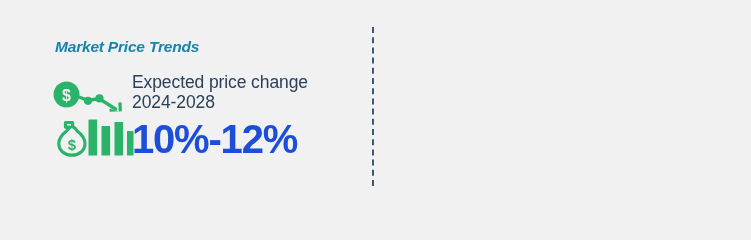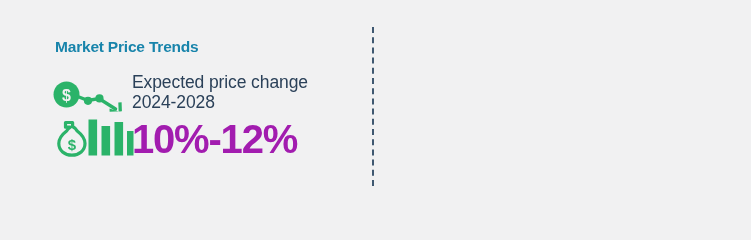--- a/index.html
+++ b/index.html
@@ -44,20 +44,21 @@
   
   .panel-title {
     position: absolute;
     margin: 0;
     font-family: "Liberation Sans", sans-serif;
     font-size: 15.5px;
     font-weight: bold;
     letter-spacing: -0.2px;
     color: #1884ab;
     white-space: nowrap;
+    font-style: italic;
   }
   #title-left  { left: 55px;  top: 38px; }
 
   
   #left-icon {
     position: absolute;
     left: 52px;
     top: 80px;
     width: 82px;
     height: 84px;
@@ -79,21 +80,21 @@
     white-space: pre-line;
     letter-spacing: -0.1px;
   }
   #expected-value {
     margin: 6px 0 0 0;
     font-family: "Liberation Sans", sans-serif;
     font-size: 40px;
     font-weight: bold;
     line-height: 42px;
     letter-spacing: -1.2px;
-    color: #a21caf;
+    color: #1d4ed8;
     white-space: nowrap;
   }
 </style>
 </head>
 <body>
 
 <div id="infographic">
 
   <div class="panel" id="panel-left">
 

